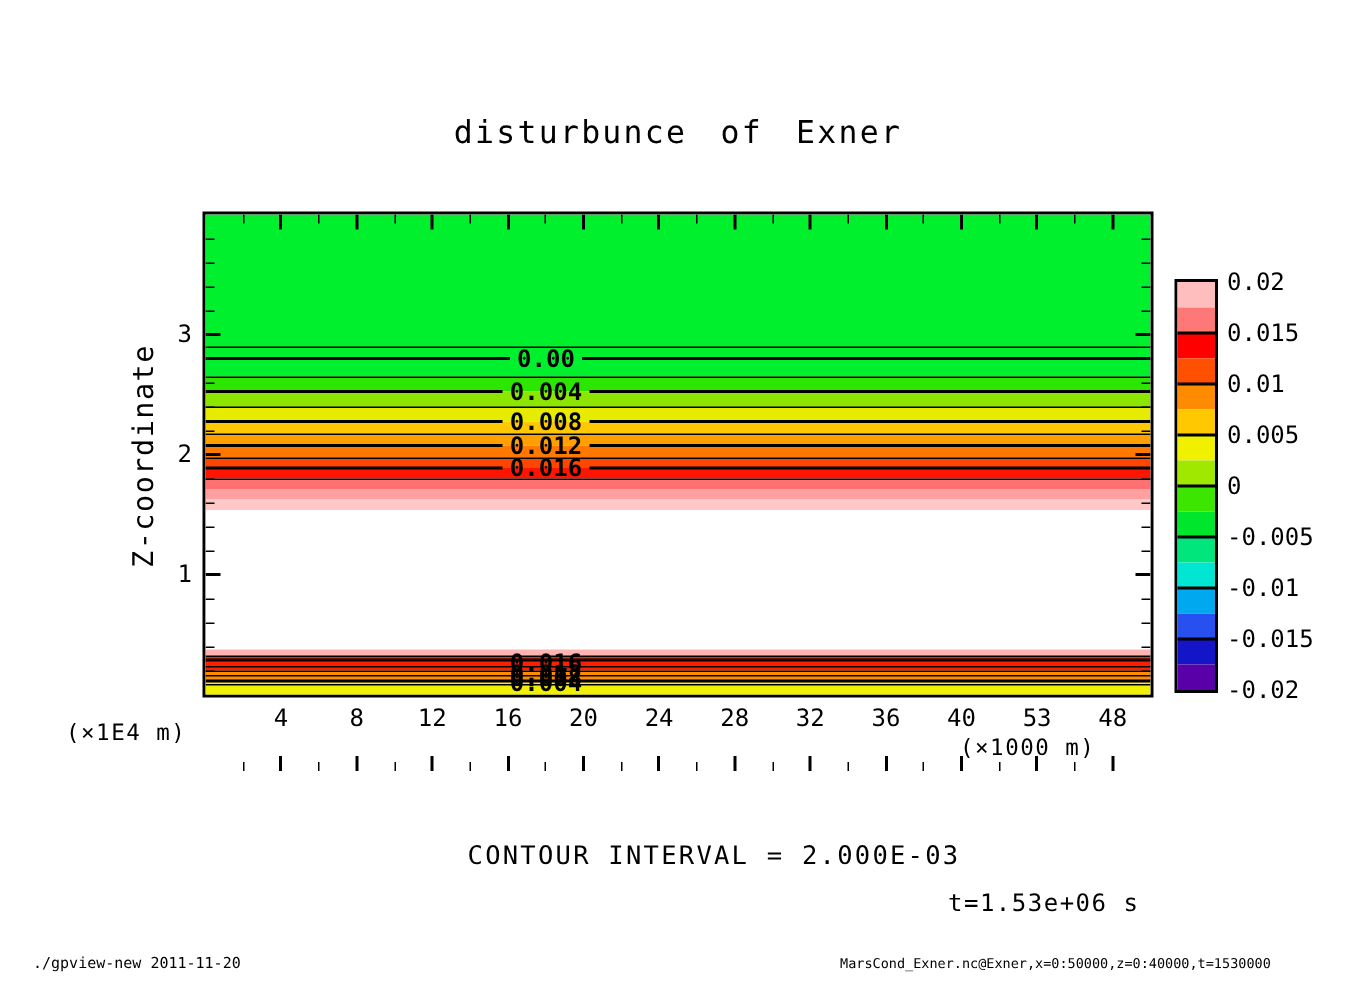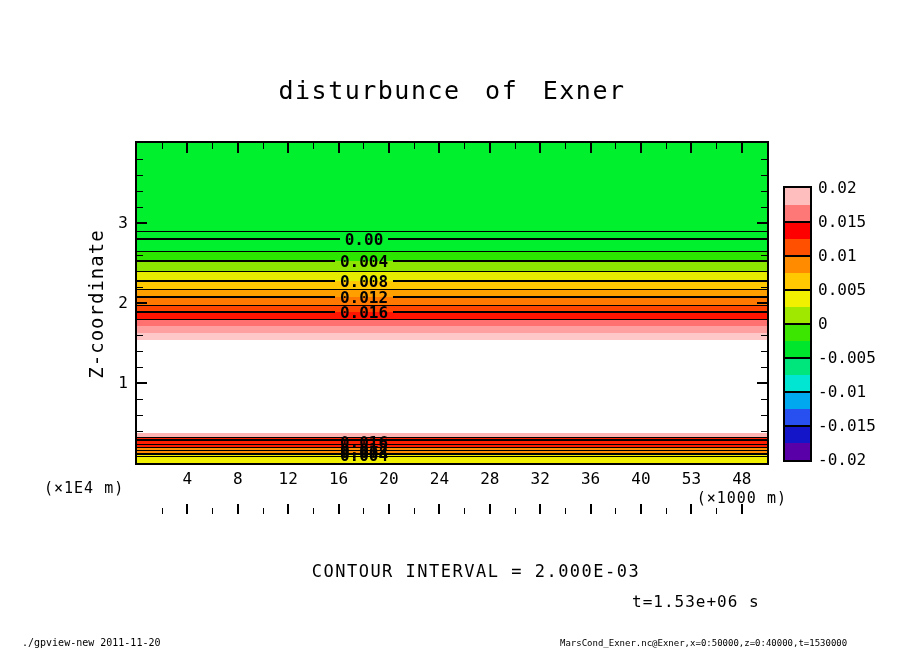--- a/index.html
+++ b/index.html
@@ -1,35 +1,35 @@
 <!DOCTYPE html>
 <html><head>
 <meta charset="utf-8">
 <style>
   html,body{margin:0;padding:0;background:#fff;}
   .page{position:relative;width:904px;height:654px;background:#ffffff;overflow:hidden;
         font-family:"DejaVu Sans Mono","Liberation Mono",monospace;color:#000;}
   .abs{position:absolute;}
-  .title{top:76px;left:135px;width:634px;text-align:center;font-size:25px;
+  .title{top:76px;left:135px;width:634px;text-align:center;font-size:21px;
          letter-spacing:1.5px;word-spacing:8px;}
   .plot-frame{left:135px;top:141px;width:634px;height:324px;border:2px solid #000;
               box-sizing:border-box;}
   .plot-inner{position:absolute;left:0;top:0;width:630px;height:371px;overflow:hidden;}
   .band{position:absolute;left:0;width:630px;}
   .cline{position:absolute;background:#000;}
   .clabel{position:absolute;transform:translate(-50%,-50%);font-size:16px;font-weight:bold;
           letter-spacing:0px;white-space:nowrap;}
   .tick{position:absolute;background:#000;}
   .xticklab{position:absolute;transform:translateX(-50%);font-size:16px;top:469px;}
   .yticklab{position:absolute;width:30px;text-align:right;font-size:16px;}
   .ylabel{top:304px;left:96px;transform:translate(-50%,-50%) rotate(-90deg);
           font-size:19px;letter-spacing:1px;white-space:nowrap;}
   .xlabel{top:518px;left:135px;width:634px;text-align:center;font-size:19px;letter-spacing:1px;}
   .yunits{top:479px;left:44px;font-size:15px;letter-spacing:1px;}
-  .xunits{top:489px;left:640px;width:147px;text-align:right;font-size:15px;letter-spacing:1px;}
+  .xunits{top:489px;left:640px;width:147px;font-size:15px;letter-spacing:1px;}
   .cbar-frame{left:783px;top:186px;width:29px;height:276px;border:2px solid #000;
               box-sizing:border-box;}
   .cbar-inner{position:absolute;left:0;top:0;width:25px;height:272px;}
   .cbar-seg{position:absolute;left:0;width:25px;height:17px;}
   .cbar-div{position:absolute;left:0;width:25px;height:2px;background:#000;}
   .cbarlab{position:absolute;left:818px;font-size:16px;line-height:20px;white-space:nowrap;}
   .cinterval{top:561px;left:276px;width:400px;text-align:center;font-size:17px;letter-spacing:1.5px;}
   .tlabel{top:592px;left:632px;font-size:16px;letter-spacing:1px;}
   .footer-l{top:637px;left:22px;font-size:10px;}
   .footer-r{top:638px;left:560px;font-size:9px;}

